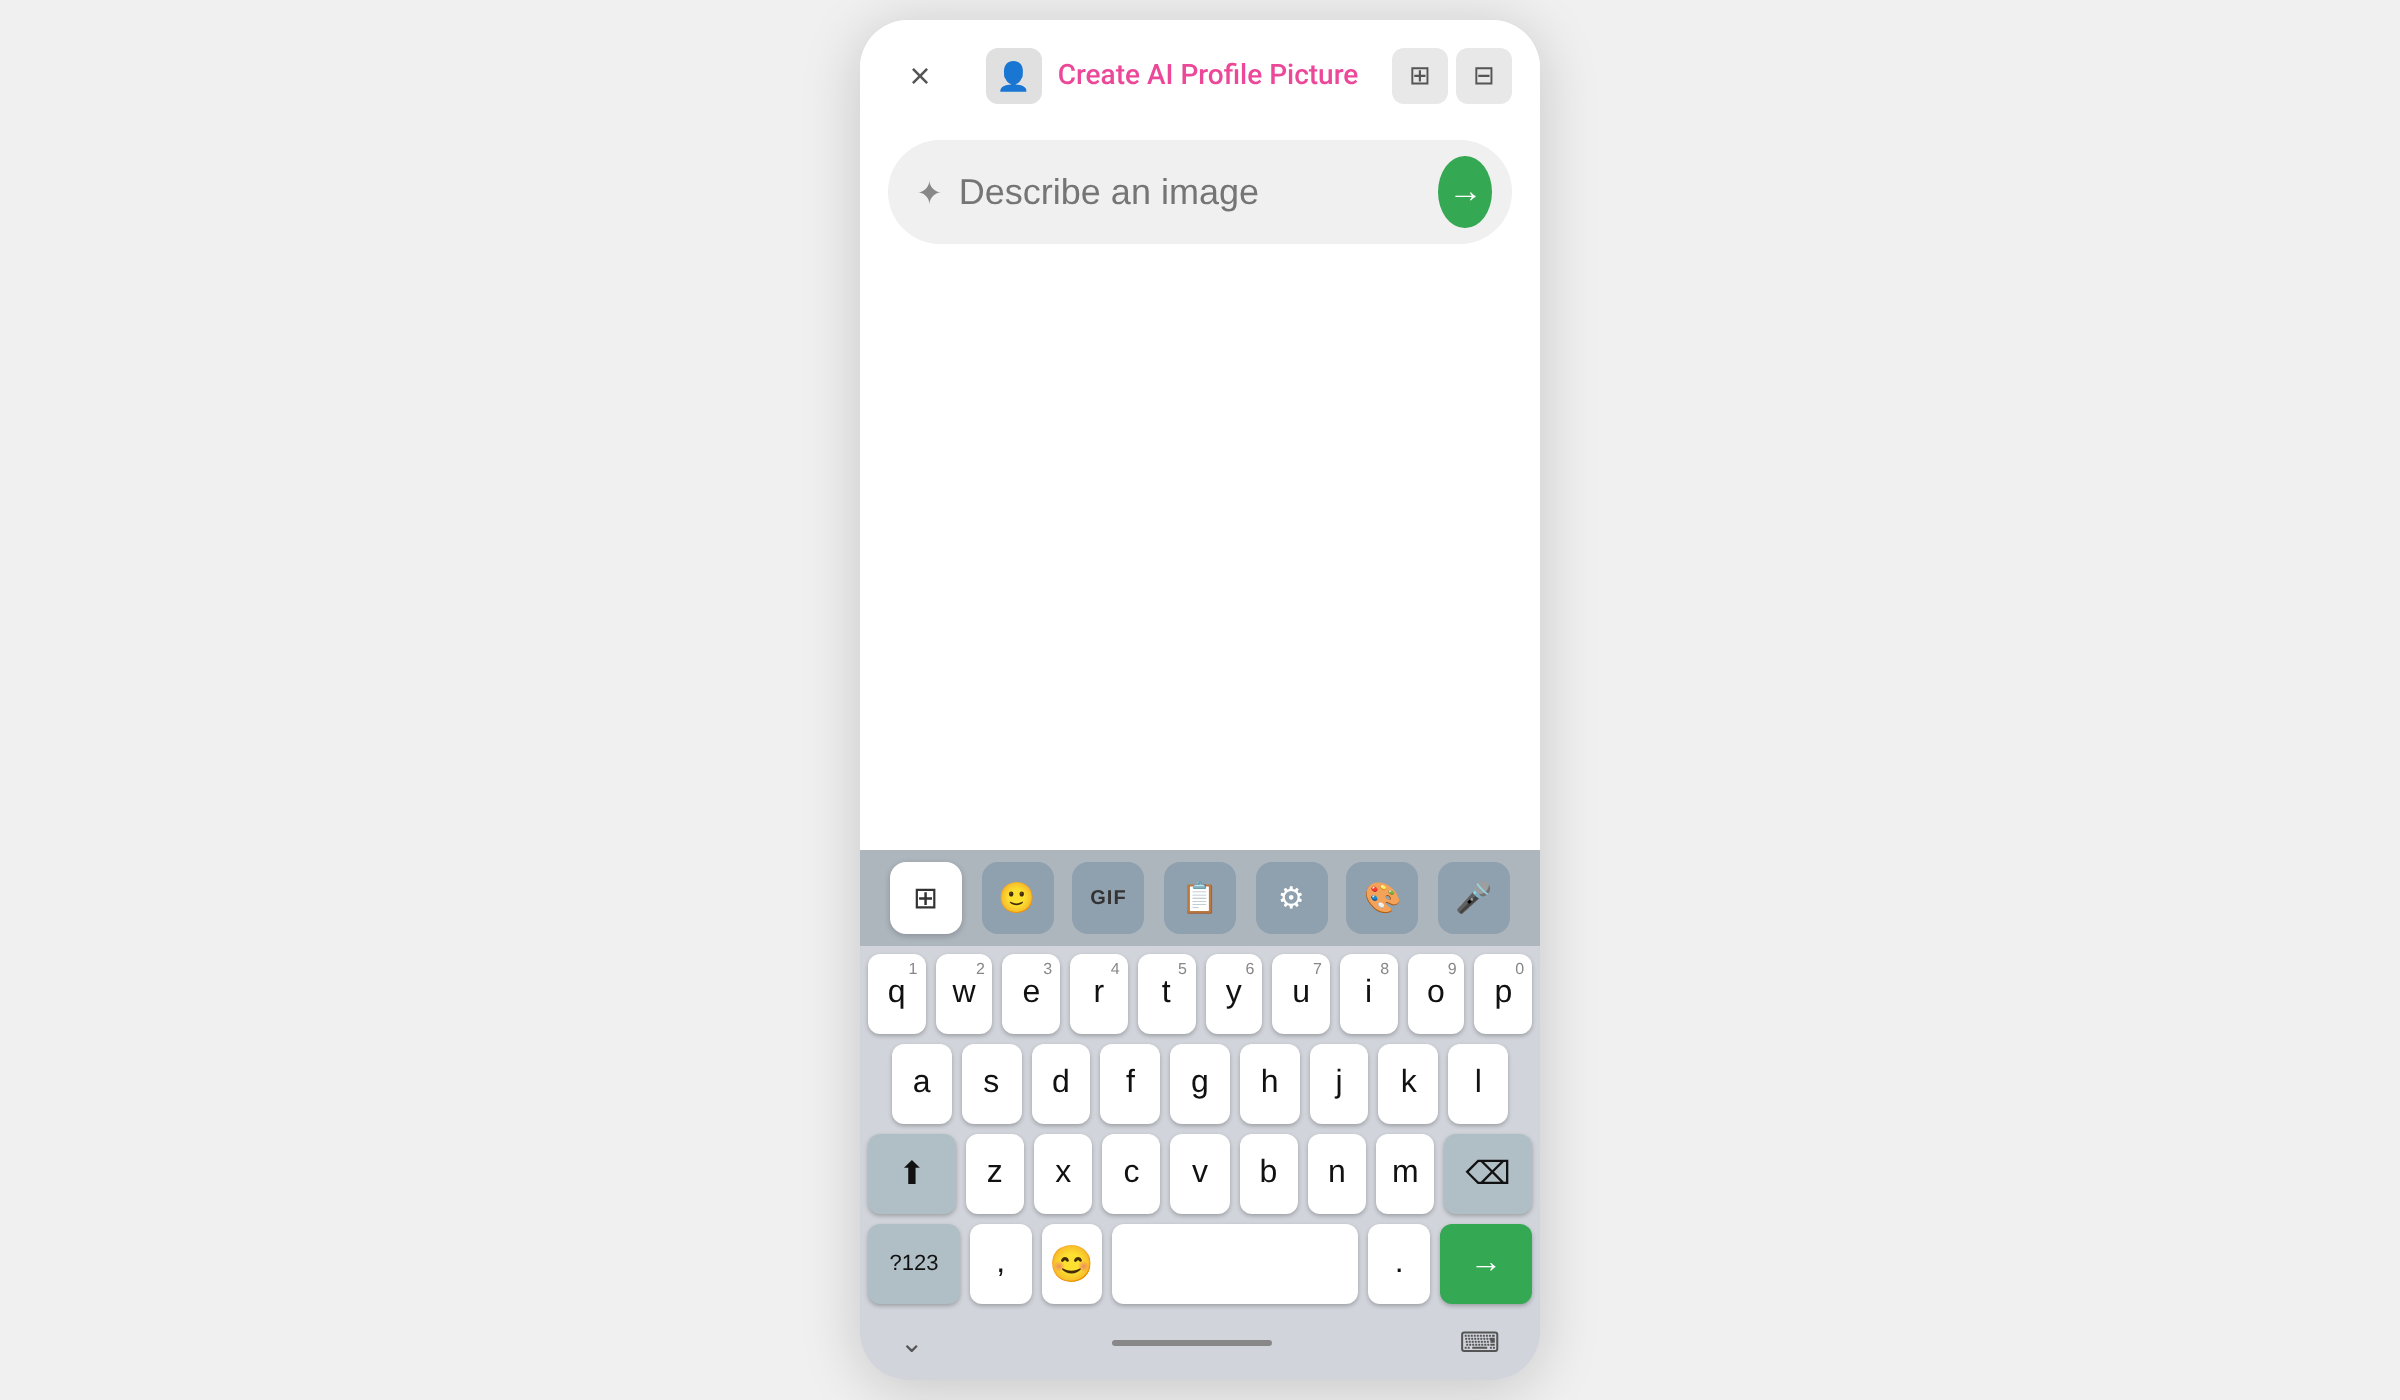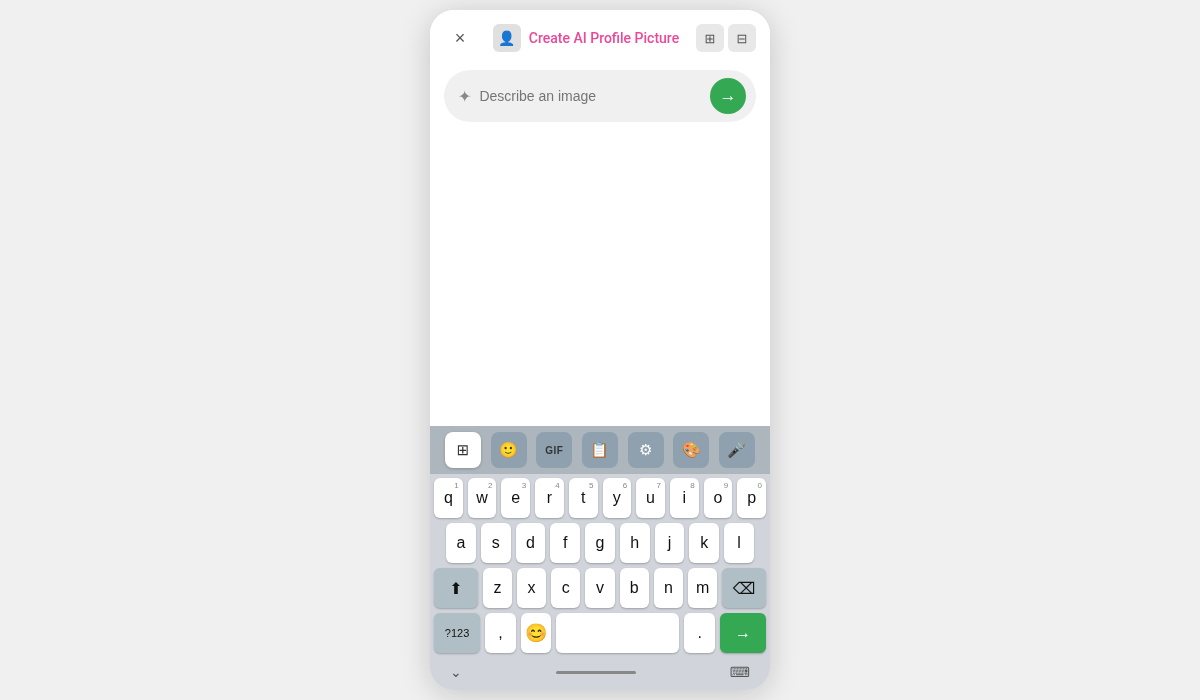--- a/index.html
+++ b/index.html
@@ -107,21 +107,21 @@
     .sparkle-icon {
       font-size: 16px;
       color: #888;
     }
 
     .search-input {
       flex: 1;
       background: transparent;
       border: none;
       outline: none;
-      font-size: 14px;
+      font-size: 18px;
       color: #8b5cf6;
     }
 
     .submit-btn {
       width: 36px;
       height: 36px;
       border-radius: 50%;
       background: #34a853;
       border: none;
       cursor: pointer;

